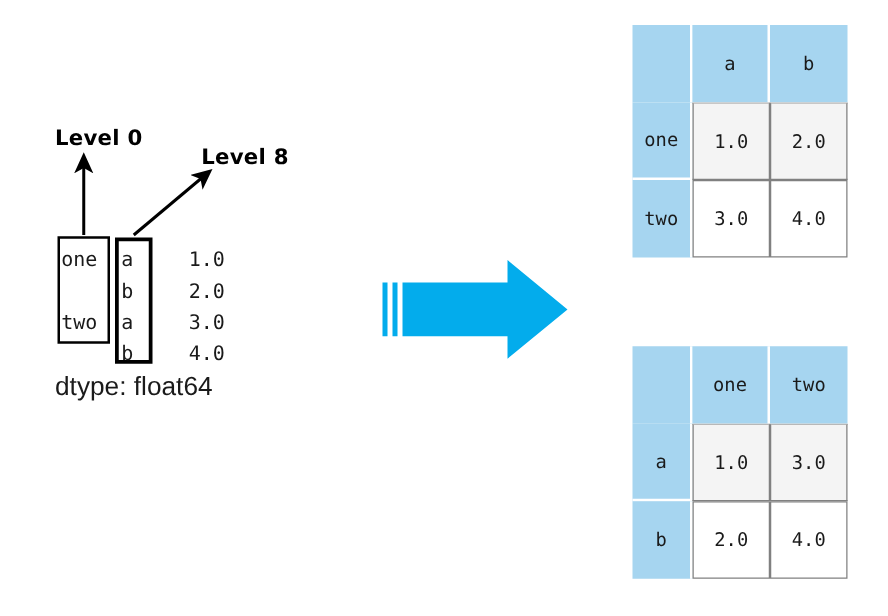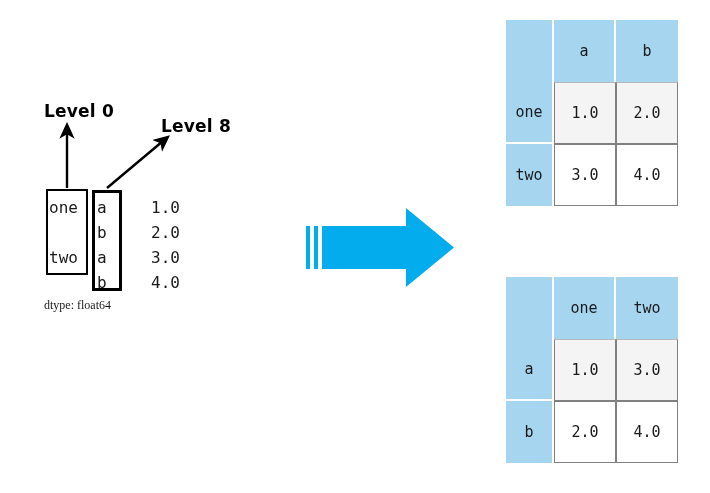--- a/index.html
+++ b/index.html
@@ -78,22 +78,22 @@
   #inner-b2 { top: 270px; }
 
   #val-1 { top: 195px; }
   #val-2 { top: 220px; }
   #val-3 { top: 245px; }
   #val-4 { top: 270px; }
 
   #dtype-line {
     position: absolute;
     left: 44px; top: 298px;
-    font-family: Liberation Serif, serif;
-    font-size: 12px;
+    font-family: Liberation Sans, sans-serif;
+    font-size: 21px;
     color: #1a1a1a;
     white-space: pre;
   }
 
   
   #transform-arrow {
     position: absolute;
     left: 300px; top: 200px;
     width: 160px; height: 95px;
   }

